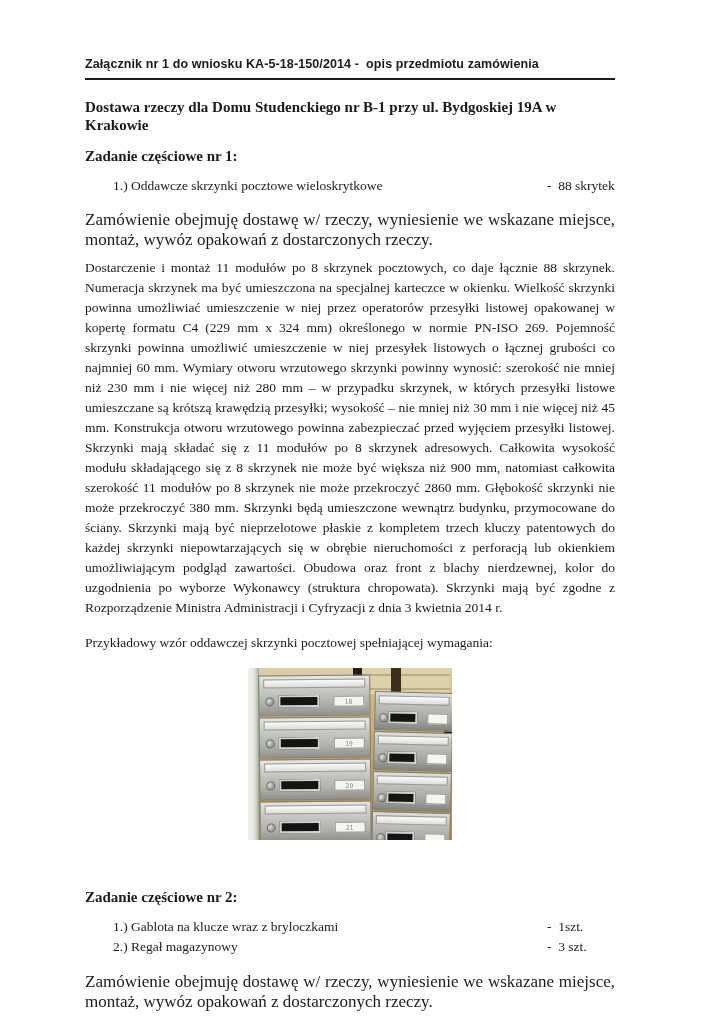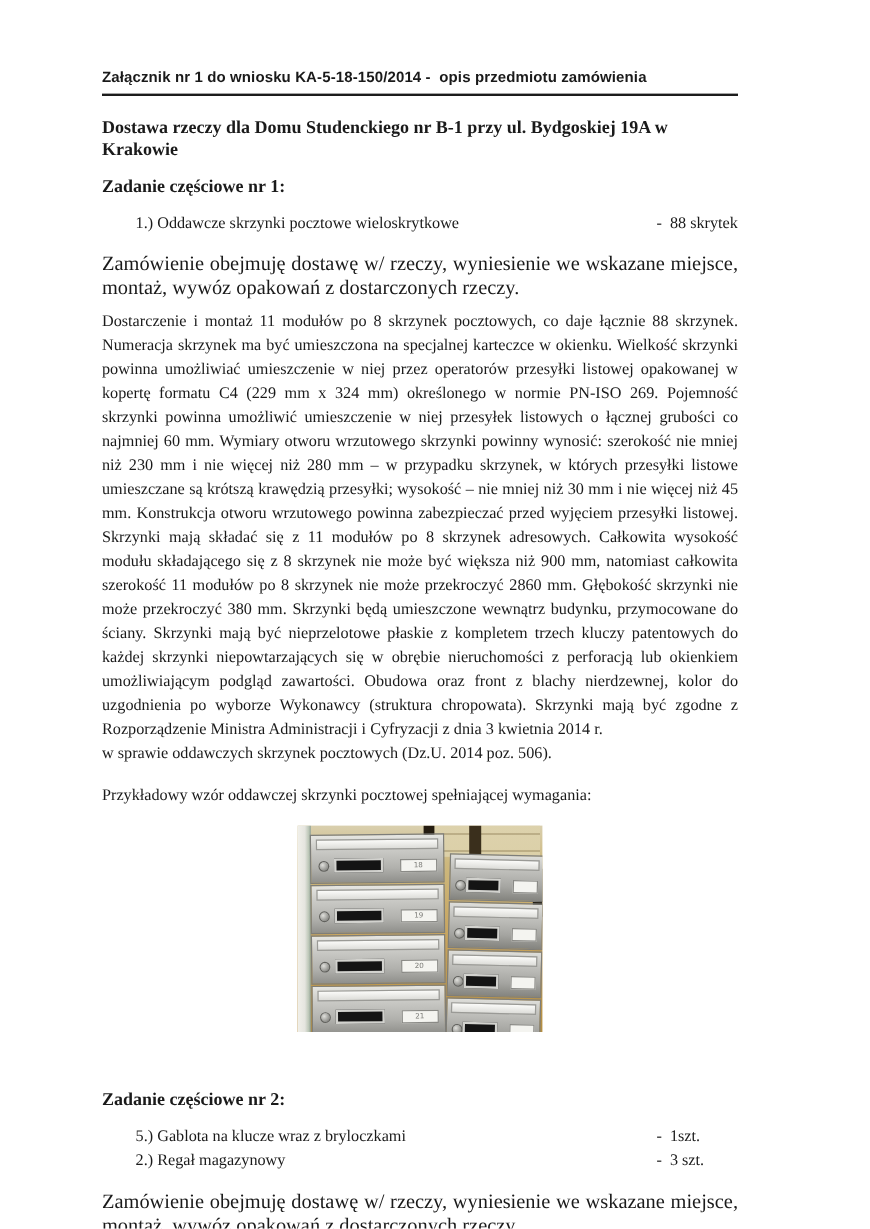--- a/index.html
+++ b/index.html
@@ -98,21 +98,20 @@
       <div class="item-row">
         <span class="item-label">1.) Oddawcze skrzynki pocztowe wieloskrytkowe</span>
         <span class="item-qty">-  88 skrytek</span>
       </div>
     </div>
 
     <div class="para">Zamówienie obejmuję dostawę w/ rzeczy, wyniesienie we wskazane miejsce, montaż, wywóz opakowań z dostarczonych rzeczy.</div>
 
 
     <div class="description">Dostarczenie i montaż 11 modułów po 8 skrzynek pocztowych, co daje łącznie 88 skrzynek. Numeracja skrzynek ma być umieszczona na specjalnej karteczce w okienku. Wielkość skrzynki powinna umożliwiać umieszczenie w niej przez operatorów przesyłki listowej opakowanej w kopertę formatu C4 (229 mm x 324 mm) określonego w normie PN-ISO 269. Pojemność skrzynki powinna umożliwić umieszczenie w niej przesyłek listowych o łącznej grubości co najmniej 60 mm. Wymiary otworu wrzutowego skrzynki powinny wynosić: szerokość nie mniej niż 230 mm i nie więcej niż 280 mm – w przypadku skrzynek, w których przesyłki listowe umieszczane są krótszą krawędzią przesyłki; wysokość – nie mniej niż 30 mm i nie więcej niż 45 mm. Konstrukcja otworu wrzutowego powinna zabezpieczać przed wyjęciem przesyłki listowej. Skrzynki mają składać się z 11 modułów po 8 skrzynek adresowych. Całkowita wysokość modułu składającego się z 8 skrzynek nie może być większa niż 900 mm, natomiast całkowita szerokość 11 modułów po 8 skrzynek nie może przekroczyć 2860 mm. Głębokość skrzynki nie może przekroczyć 380 mm. Skrzynki będą umieszczone wewnątrz budynku, przymocowane do ściany. Skrzynki mają być nieprzelotowe płaskie z kompletem trzech kluczy patentowych do każdej skrzynki niepowtarzających się w obrębie nieruchomości z perforacją lub okienkiem umożliwiającym podgląd zawartości. Obudowa oraz front z blachy nierdzewnej, kolor do uzgodnienia po wyborze Wykonawcy (struktura chropowata). Skrzynki mają być zgodne z Rozporządzenie Ministra Administracji i Cyfryzacji z dnia 3 kwietnia 2014 r.</div>
-    <div class="description-last">w sprawie oddawczych skrzynek pocztowych (Dz.U. 2014 poz. 506).</div>
 
     <div class="caption">Przykładowy wzór oddawczej skrzynki pocztowej spełniającej wymagania:</div>
 
     <div class="photo">
       <div class="ph-paper"></div>
       <div class="ph-bracket b1"></div>
       <div class="ph-bracket b2"></div>
       <div class="ph-bracket b3"></div>
       <div class="ph-strip"></div>
       <div class="ph-col left" id="ph-col-left">
@@ -166,21 +165,21 @@
             <span class="mb-slot"></span>
             <span class="mb-label"></span>
           </div>
         </div>
     </div>
 
     <div class="section-heading" style="margin-top:48px">Zadanie częściowe nr 2:</div>
 
     <div class="item-list">
       <div class="item-row">
-        <span class="item-label">5.) Gablota na klucze wraz z bryloczkami</span>
+        <span class="item-label">1.) Gablota na klucze wraz z bryloczkami</span>
         <span class="item-qty">-  1szt.</span>
       </div>
       <div class="item-row">
         <span class="item-label">2.) Regał magazynowy</span>
         <span class="item-qty">-  3 szt.</span>
       </div>
     </div>
 
     <div class="para" style="margin-top:15px">Zamówienie obejmuję dostawę w/ rzeczy, wyniesienie we wskazane miejsce, montaż, wywóz opakowań z dostarczonych rzeczy.</div>
 

